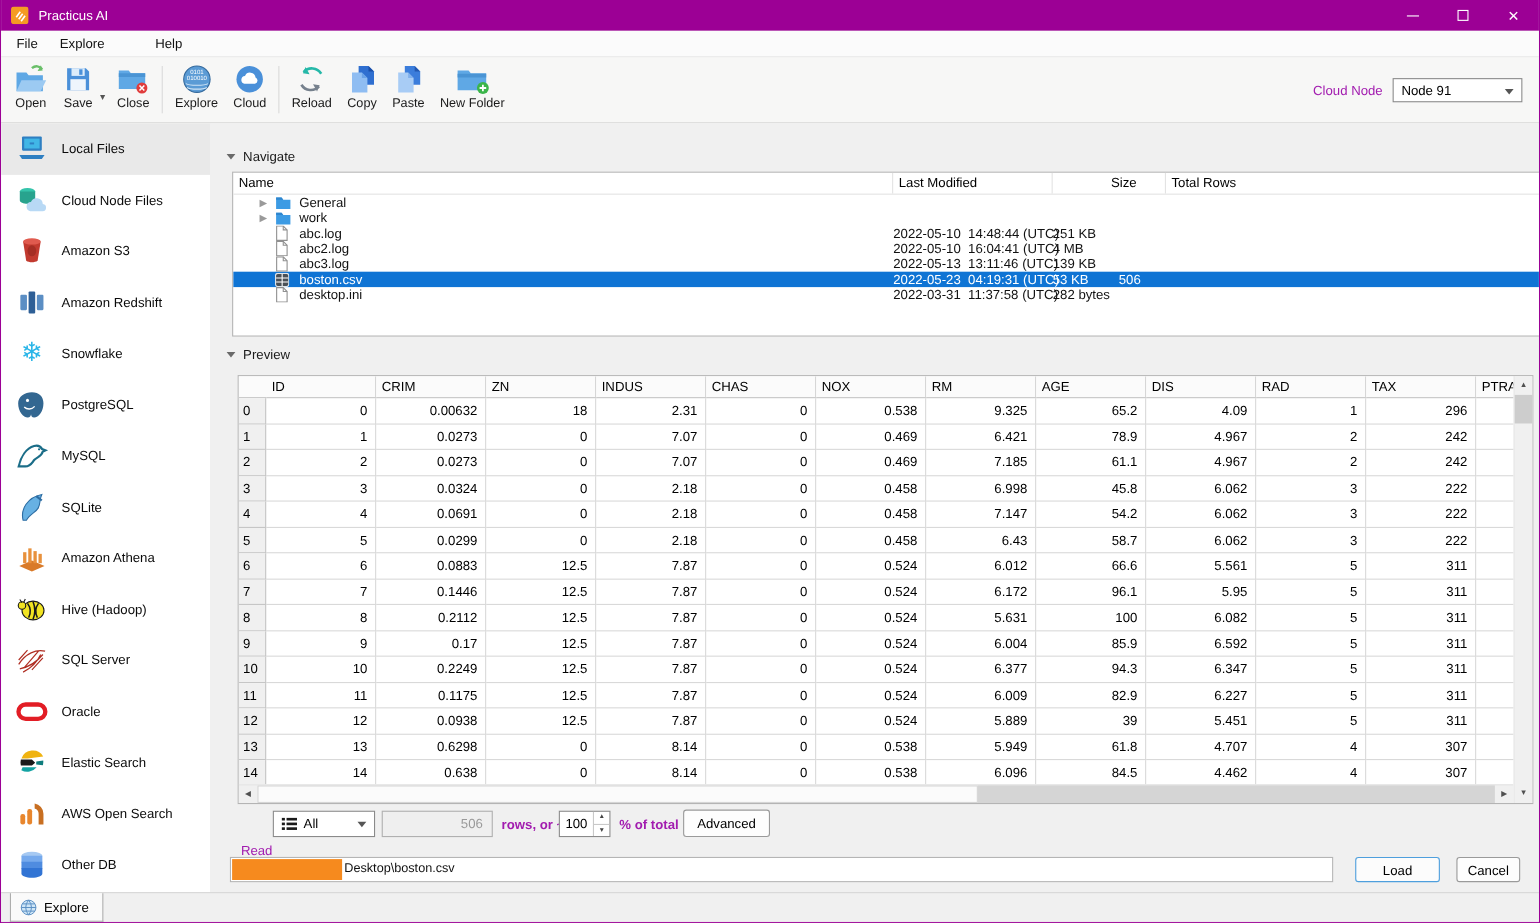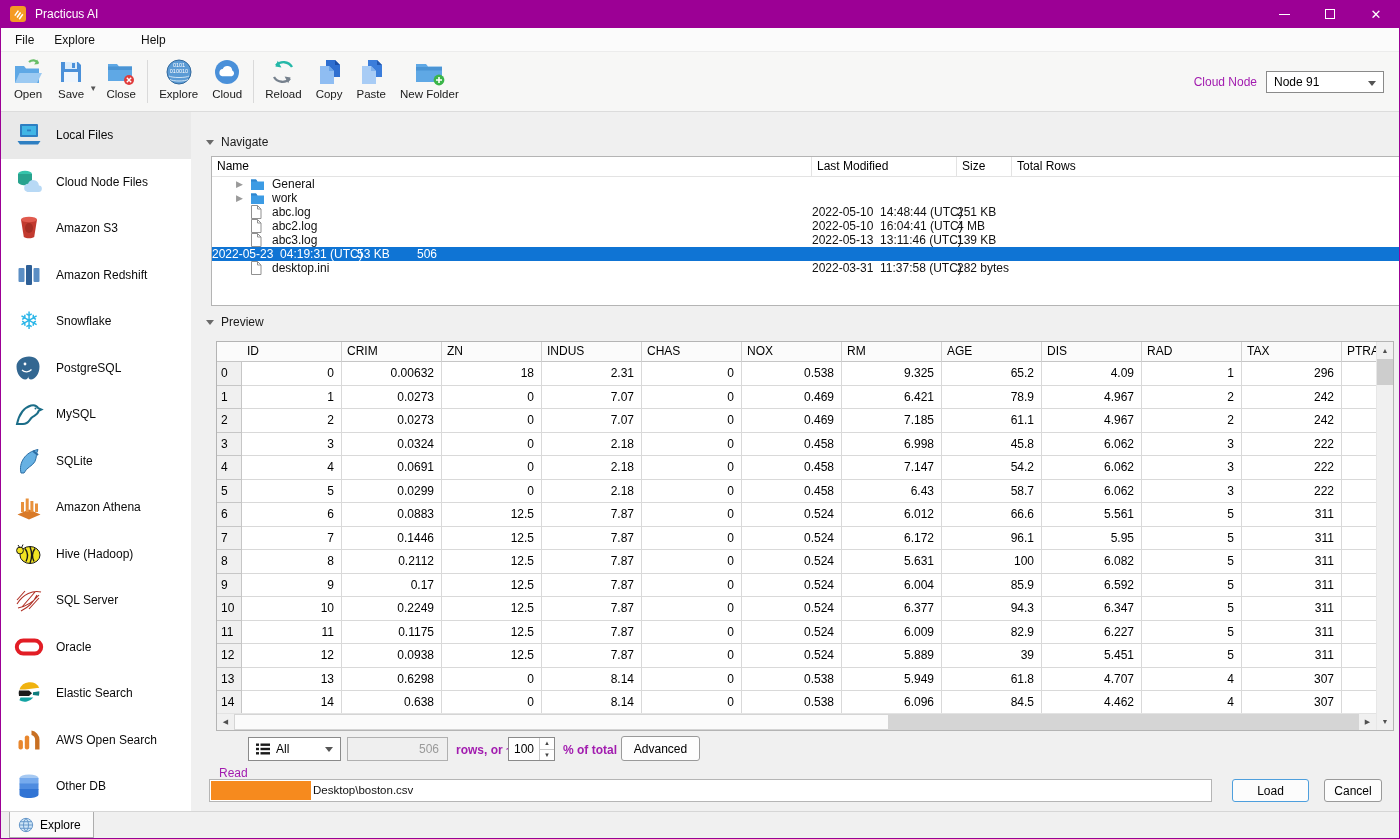--- a/index.html
+++ b/index.html
@@ -411,21 +411,21 @@
       <div class="section-label abs" id="navigate-label">
         <span class="tri-down"></span>
         <span>Navigate</span>
       </div>
 
       <div id="navigate-panel">
         <div class="nav-content">
           <div class="nav-header" id="nav-header">
               <div class="nav-hcell" style="width: 600px;">Name</div>
               <div class="nav-hcell" style="width: 145px;">Last Modified</div>
-              <div class="nav-hcell" style="width: 55px;">Size</div>
+              <div class="nav-hcell" style="width: 55px; margin-left: 48px;">Size</div>
               <div class="nav-hcell" style="flex: 1 1 0%;">Total Rows</div>
             </div>
           <div id="nav-rows">
               <div class="nav-row">
                 <div class="nav-c-name">
                   <span class="nav-spacer"></span>
                   <span class="nav-arrow">▶</span>
                   <span class="nav-iconbox" style="display: flex; align-items: center;">
                     <svg width="15" height="13" viewBox="0 0 15 13">
                       <path d="M1 1.5h5l1.5 2H14V12H1z" fill="#3C9BE4"></path>
@@ -496,20 +496,31 @@
                       <path d="M7.5 .5v3.5H11" fill="none" stroke="#909090"></path>
                     </svg>
                   </span>
                   <span>abc3.log</span>
                 </div>
                 <div class="nav-c-lm">2022-05-13  13:11:46 (UTC)</div>
                 <div class="nav-c-size">139 KB</div>
                 <div class="nav-c-rows"></div>
               </div>
               <div class="nav-row selected">
+                <div class="nav-c-name">
+                  <span class="nav-spacer"></span>
+                  <span class="nav-arrow"></span>
+                  <span class="nav-iconbox" style="display: flex; align-items: center;">
+                    <svg width="13" height="13" viewBox="0 0 13 13">
+                      <rect x="0.5" y="0.5" width="12" height="12" rx="2" fill="#4a5056" stroke="#dfe6ec"></rect>
+                      <path d="M6.5 1v11M1 4.7h11M1 8.4h11" stroke="#fff"></path>
+                    </svg>
+                  </span>
+                  <span>boston.csv</span>
+                </div>
                 <div class="nav-c-lm">2022-05-23  04:19:31 (UTC)</div>
                 <div class="nav-c-size">53 KB</div>
                 <div class="nav-c-rows">506</div>
               </div>
               <div class="nav-row">
                 <div class="nav-c-name">
                   <span class="nav-spacer"></span>
                   <span class="nav-arrow"></span>
                   <span class="nav-iconbox" style="display: flex; align-items: center;">
                     <svg width="12" height="14" viewBox="0 0 12 14">

